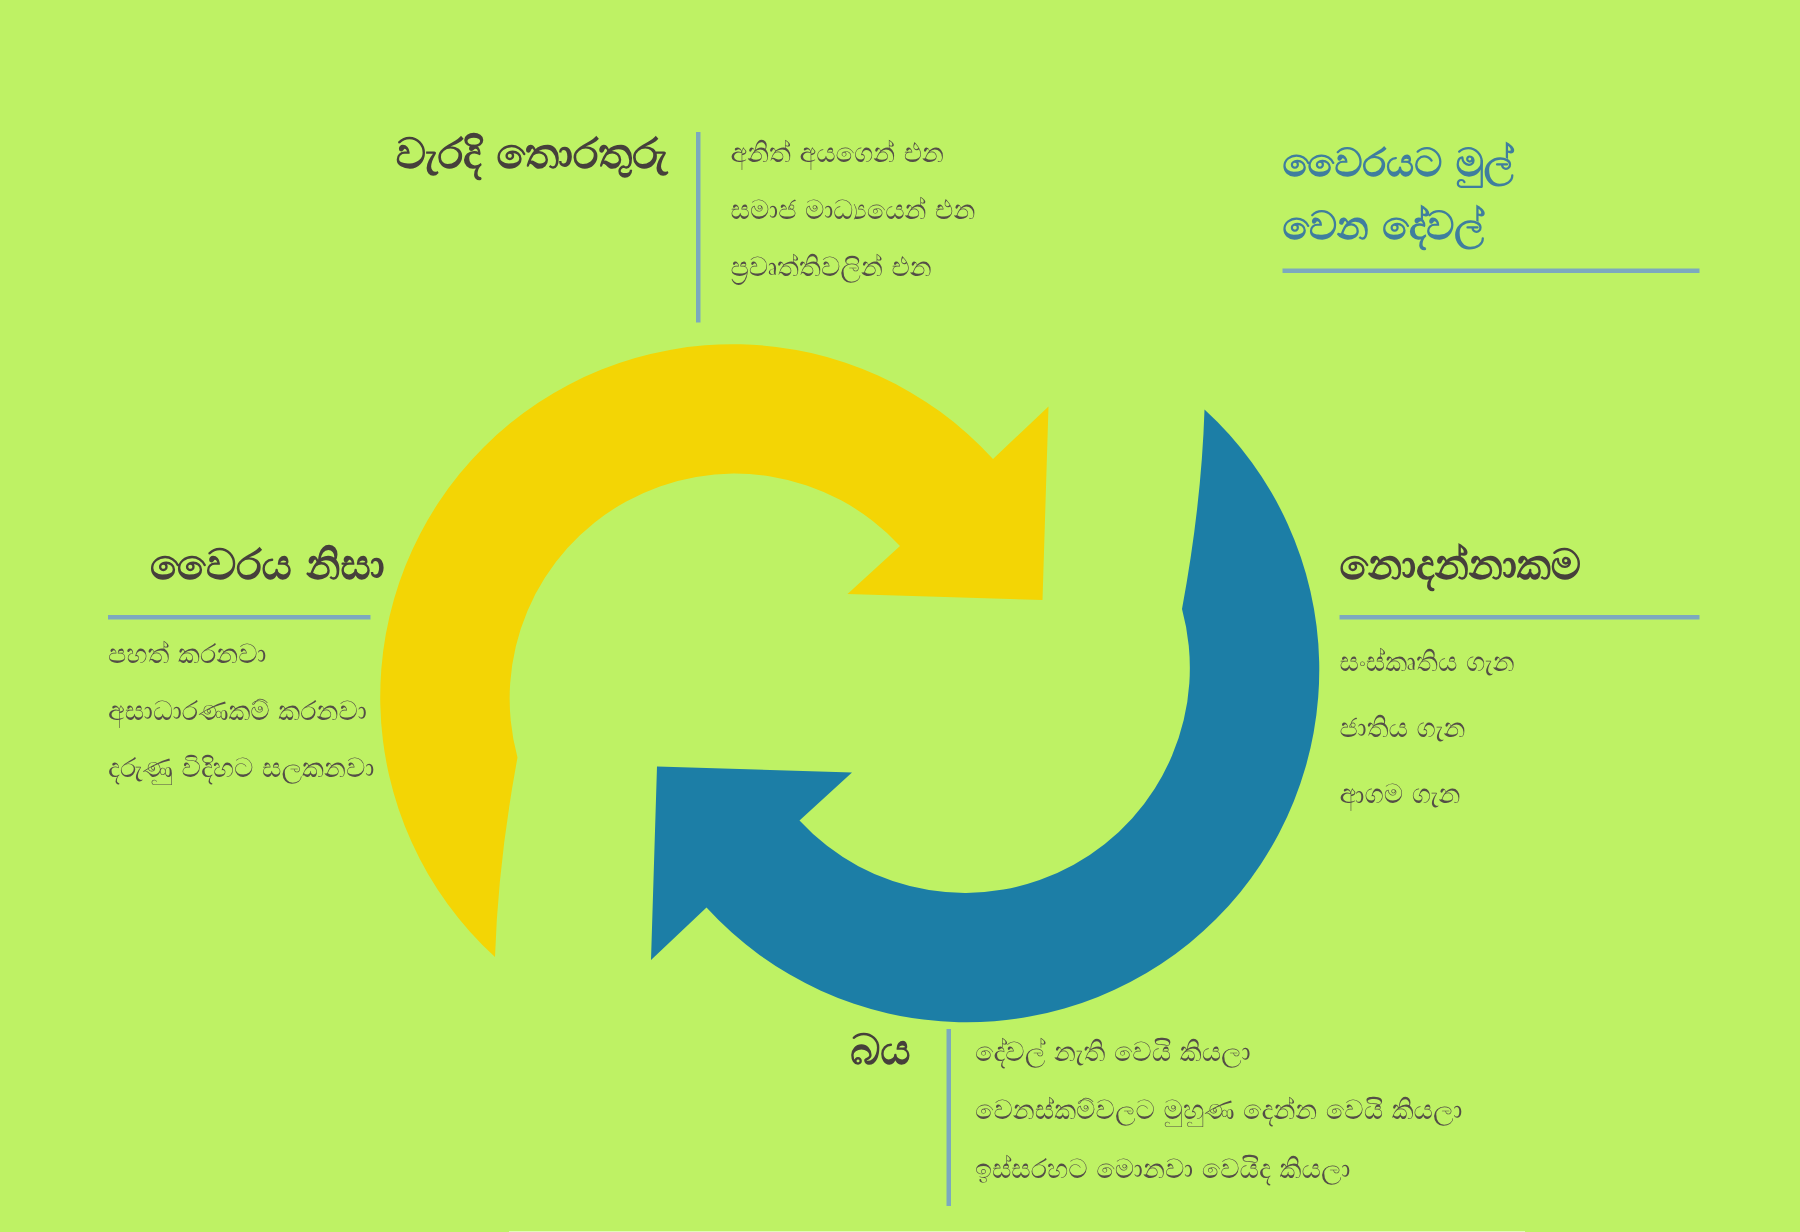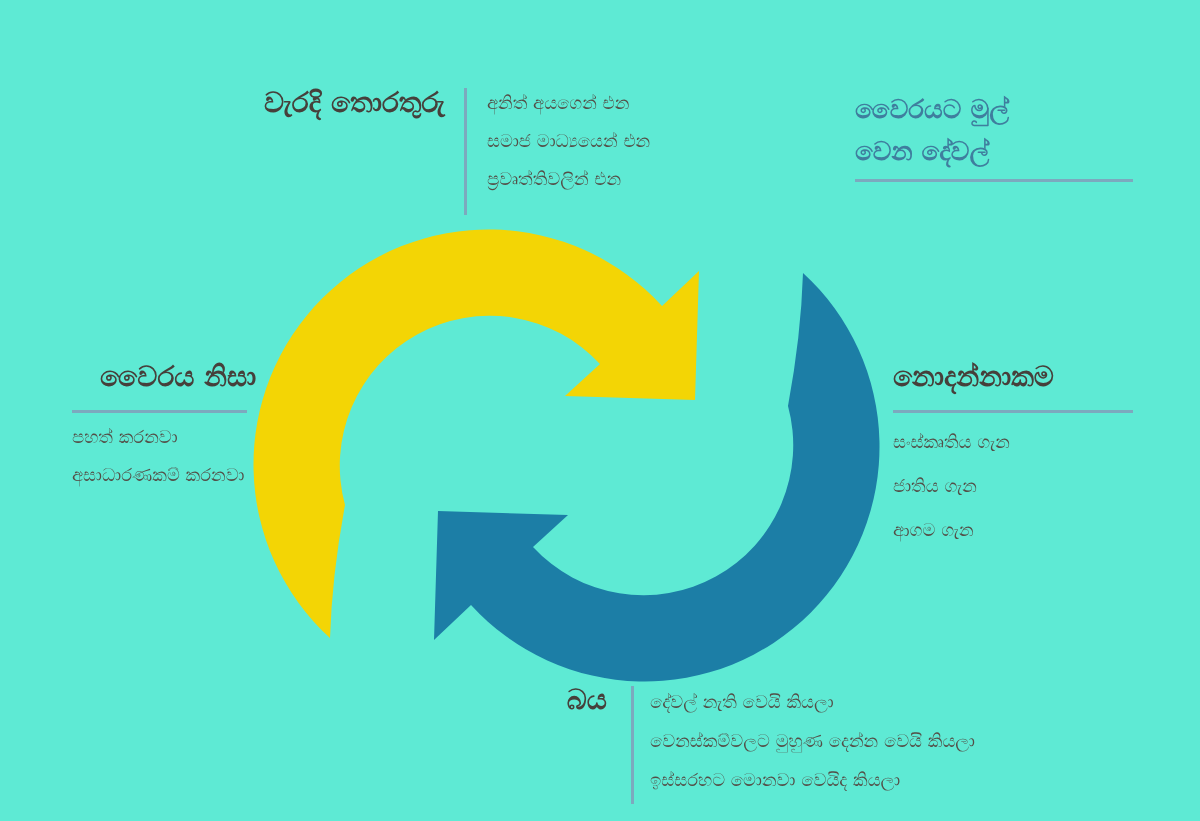--- a/index.html
+++ b/index.html
@@ -1,17 +1,17 @@
 <!DOCTYPE html>
 <html style="--c-yellow: #F3D505; --c-blue: #1C7EA6; --c-title: #3F7E9E; --c-rule: #7CA9BE; --c-heading: #46403B; --c-body: #544E47;"><head>
 <meta charset="utf-8">
 <style>
   html,body{margin:0;padding:0;background:#ffffff;}
   .canvas{
-    position:relative;width:1200px;height:821px;background:#5eead4;overflow:hidden;
+    position:relative;width:1200px;height:821px;background:#bef264;overflow:hidden;
     font-family:"DejaVu Sans","Liberation Sans",sans-serif;
   }
   .cycle-svg{position:absolute;left:0;top:0;width:1200px;height:821px;}
   .abs{position:absolute;}
   .heading{
     font-weight:bold;font-size:28px;line-height:38px;
     color:var(--c-heading);white-space:nowrap;
   }
   .title{
     font-weight:bold;font-size:26px;line-height:42px;
@@ -58,20 +58,21 @@
     <div class="title">වෛරයට මුල්</div>
     <div class="title">වෙන දේවල්</div>
   </div>
   <div class="hrule" style="left:855px;top:179px;width:278px;"></div>
 
   <div class="abs heading" style="left:60px;top:358px;margin-left:40px;">වෛරය නිසා</div>
   <div class="hrule" style="left:72px;top:410px;width:175px;"></div>
   <div class="abs list-left" style="left:72px;top:420px;">
     <div class="body-line">පහත් කරනවා</div>
     <div class="body-line">අසාධාරණකම් කරනවා</div>
+    <div class="body-line">දරුණු විදිහට සලකනවා</div>
   </div>
 
   <div class="abs heading" style="left:893px;top:358px;">නොදන්නාකම</div>
   <div class="hrule" style="left:893px;top:410px;width:240px;"></div>
   <div class="abs heading" style="left:500px;top:681px;width:107px;text-align:right;">බය</div>
 
   <div class="abs list-right" style="left:893px;top:420px;">
     <div class="body-line nowrap">සංස්කෘතිය ගැන</div>
     <div class="body-line nowrap">ජාතිය ගැන</div>
     <div class="body-line nowrap">ආගම ගැන</div>

